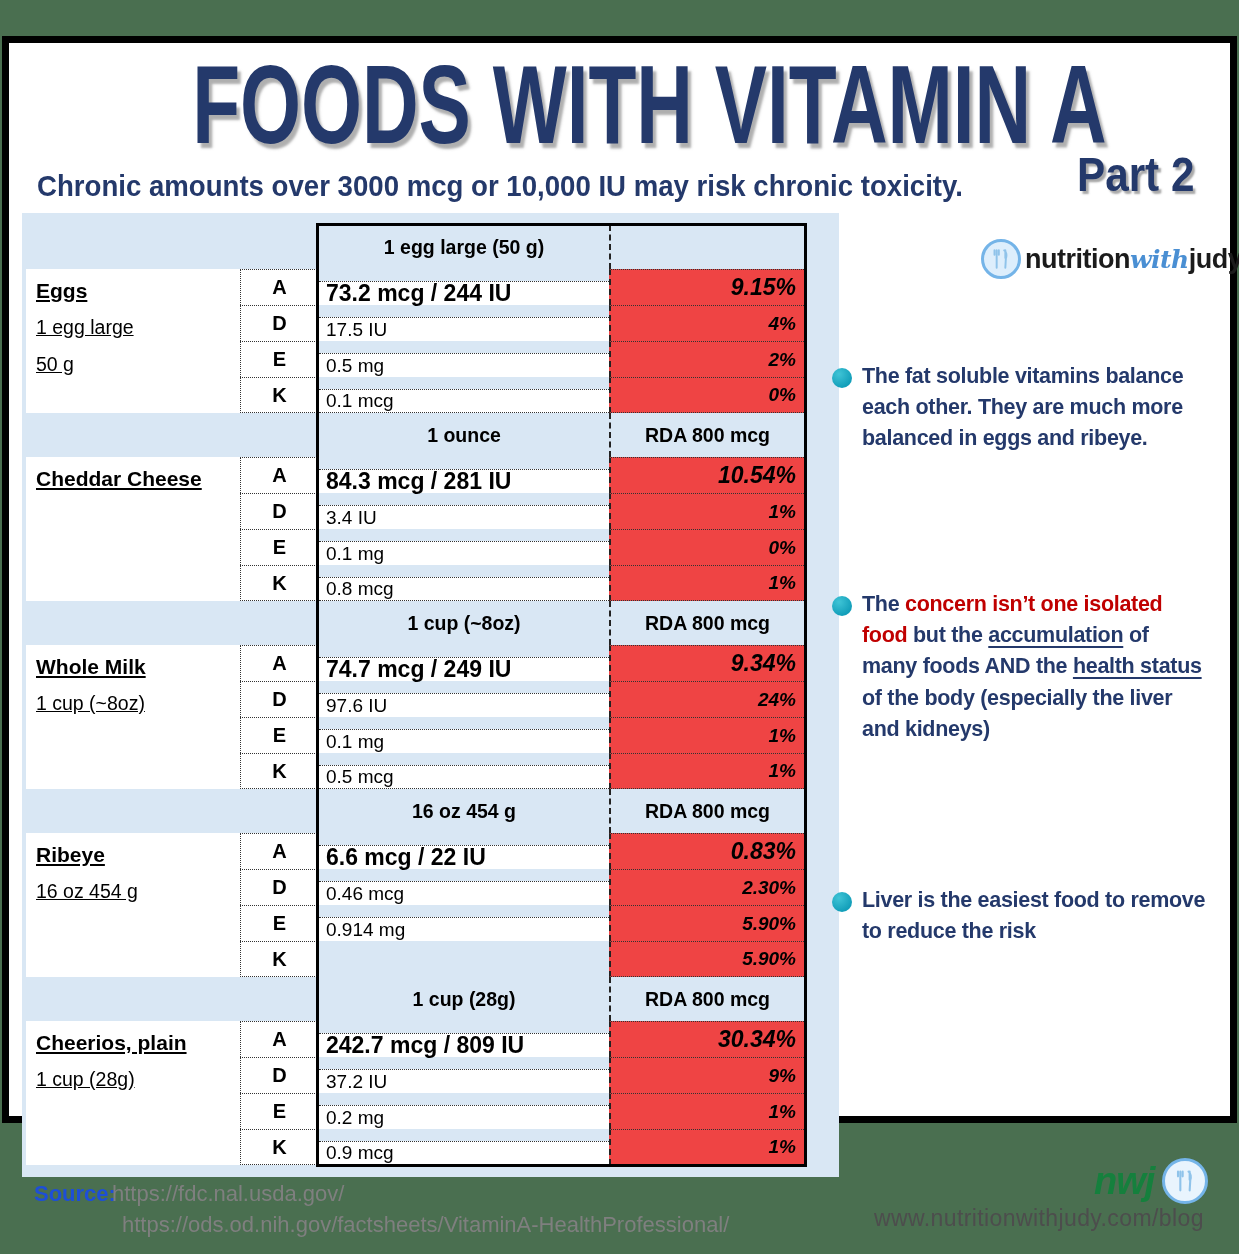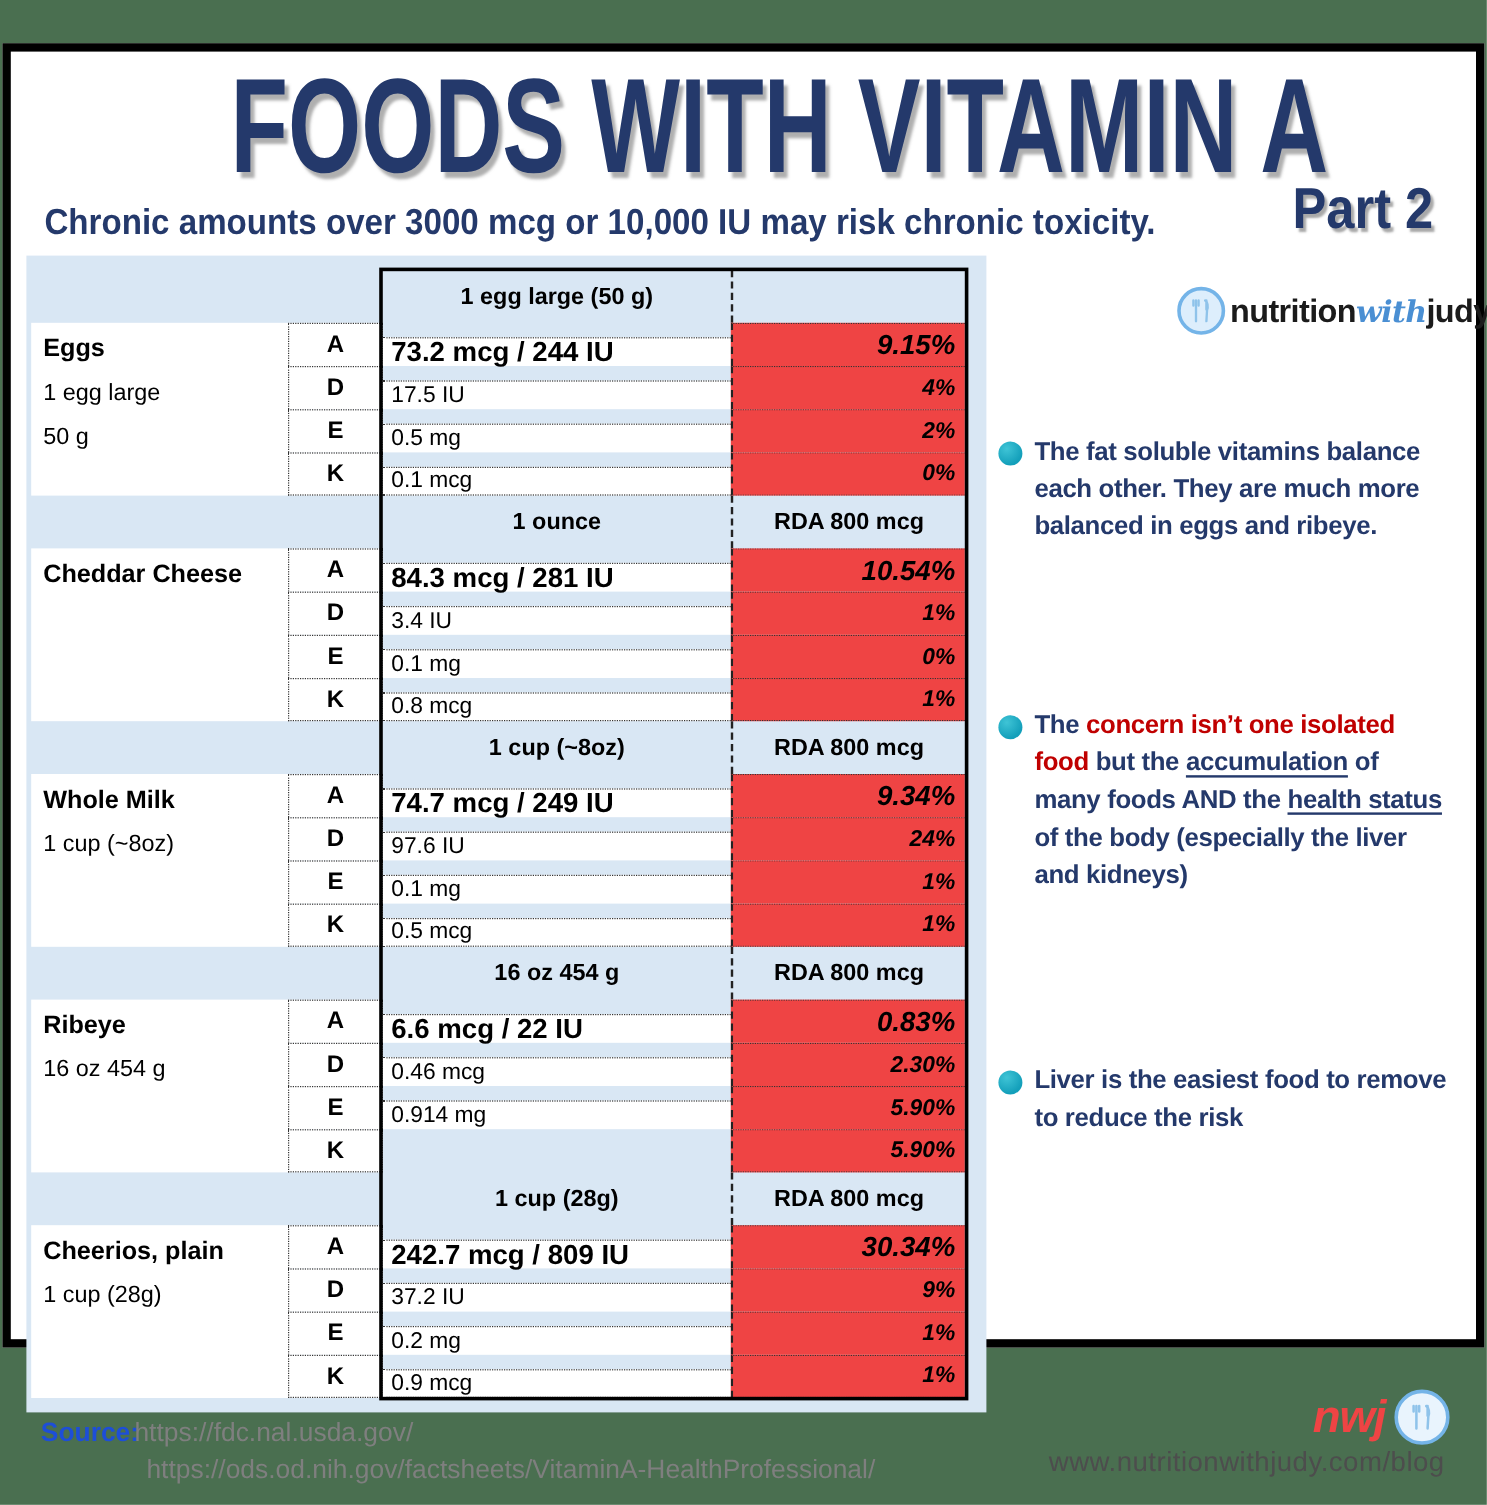--- a/index.html
+++ b/index.html
@@ -37,34 +37,34 @@
   .brand-circle{
     width:40px;height:40px;border-radius:50%;box-sizing:border-box;
     border:3px solid #74b4e8;background:#ddeefc;
     display:flex;align-items:center;justify-content:center;flex:0 0 auto;
   }
   .brand-text{margin-left:4px;font-size:27px;font-weight:900;color:#1b1b1b;letter-spacing:-0.5px;white-space:nowrap;}
   .brand-with{color:#4a8fd3;font-style:italic;font-weight:700;font-family:"DejaVu Serif",serif;font-size:25px;text-align:center;}
   
   .vtable{
     position:absolute;left:13px;top:170px;width:800px;height:964px;
-    background:#d9e7f4;color:#000;
+    background:#d9e7f4;color:#000;padding-left:17px;
   }
   .secwrap{position:absolute;left:0;top:12px;}
   .sec{
     display:grid;width:782px;
     grid-template-columns:218px 79px 290px 195px;
     grid-template-rows:44px 36px 36px 36px 36px;
   }
   .sec > div{box-sizing:border-box;}
   .h-serv{grid-column:3;grid-row:1;display:flex;align-items:center;justify-content:center;
     font-weight:bold;font-size:19.5px;}
   .h-rda{grid-column:4;grid-row:1;display:flex;align-items:center;justify-content:center;
     font-weight:bold;font-size:19.5px;border-left:2px dashed #222;}
-  .food{grid-column:1;grid-row:2/6;background:#fff;margin-left:4px;padding:3px 0 0 10px;}
+  .food{grid-column:1;grid-row:2/6;background:#fff;margin-left:4px;padding:3px 0 0 10px;text-decoration:underline;}
   .fname{font-weight:bold;font-size:21px;line-height:37px;}
   .fsub{font-size:19.5px;line-height:37px;}
   .vit{grid-column:2;background:#fff;display:flex;align-items:center;justify-content:center;
     font-weight:600;font-size:20px;
     border-left:1.5px dotted #333;border-right:1.5px dotted #333;border-top:1.5px dotted #333;}
   .amt{grid-column:3;background:#fff;display:flex;align-items:center;
     padding-left:7px;font-size:19px;border-top:1.5px dotted #333;margin-top:12px;}
   .pct{grid-column:4;background:#ef4444;display:flex;align-items:center;justify-content:flex-end;
     padding-right:8px;font-size:19px;font-weight:600;
     border-left:2px dashed #222;border-top:1.5px dotted #333;font-style:italic;}
@@ -86,21 +86,21 @@
     font-weight:bold;font-size:21.5px;line-height:1.45;color:#24396b;letter-spacing:-0.3px;
   }
   .seg-red{color:#c00000;}
   .seg-u{text-decoration:underline;text-decoration-thickness:2px;text-underline-offset:4px;}
   
   .source{position:absolute;left:25px;top:1138px;font-size:22px;}
   .src-label{position:absolute;left:0;top:0;font-weight:bold;color:#1d4ed8;}
   .src-url1{position:absolute;left:78px;top:0;color:#7f7f7f;white-space:nowrap;}
   .src-url2{position:absolute;left:88px;top:31px;color:#7f7f7f;white-space:nowrap;}
   .nwj{position:absolute;left:1085px;top:1115px;display:flex;align-items:center;}
-  .nwj-text{font-size:38px;font-weight:bold;font-style:italic;color:#ef4444;letter-spacing:-1px;}
+  .nwj-text{font-size:38px;font-weight:bold;font-style:italic;color:#15803d;letter-spacing:-1px;}
   .nwj-circle{
     width:46px;height:46px;border-radius:50%;box-sizing:border-box;margin-left:8px;
     border:3px solid #74b4e8;background:#e9f4fd;
     display:flex;align-items:center;justify-content:center;flex:0 0 auto;
   }
   .website{position:absolute;left:865px;top:1162px;font-size:23px;color:#4d4d4d;letter-spacing:0.4px;}
 </style>
 </head>
 <body>
 

